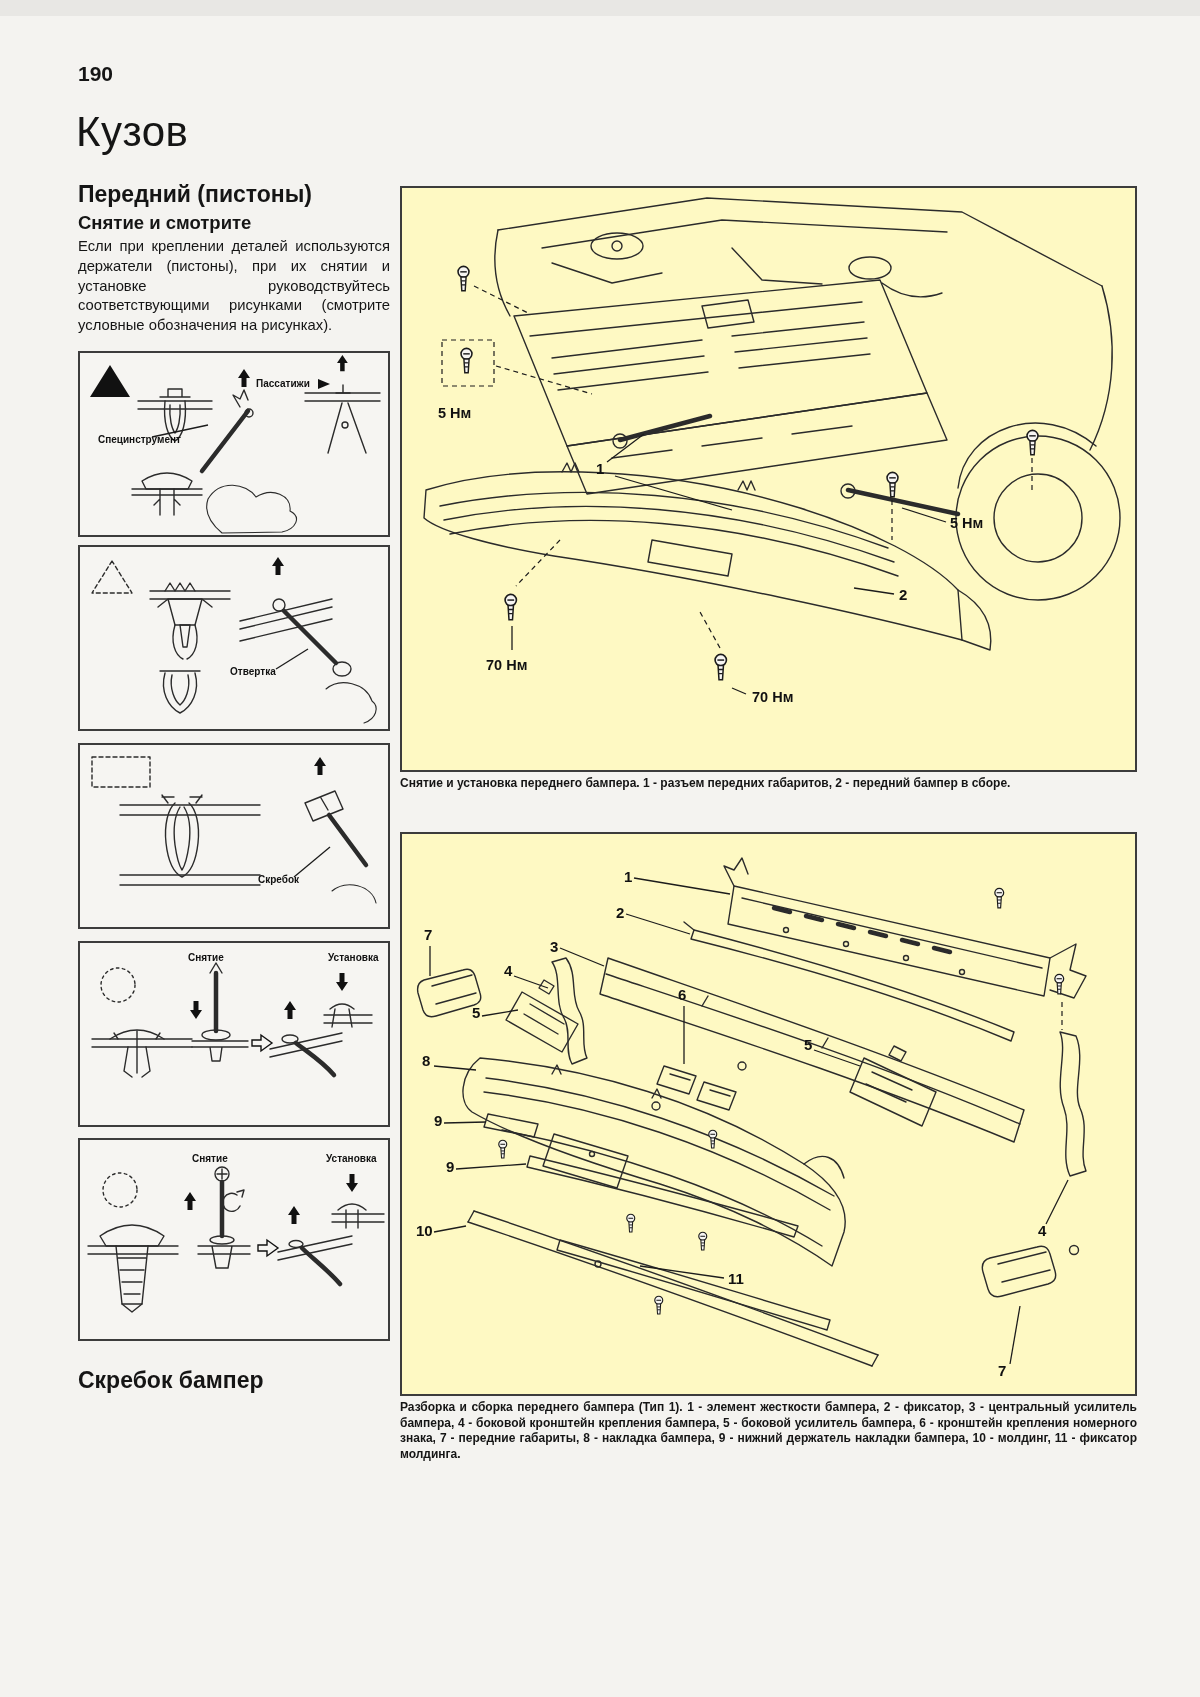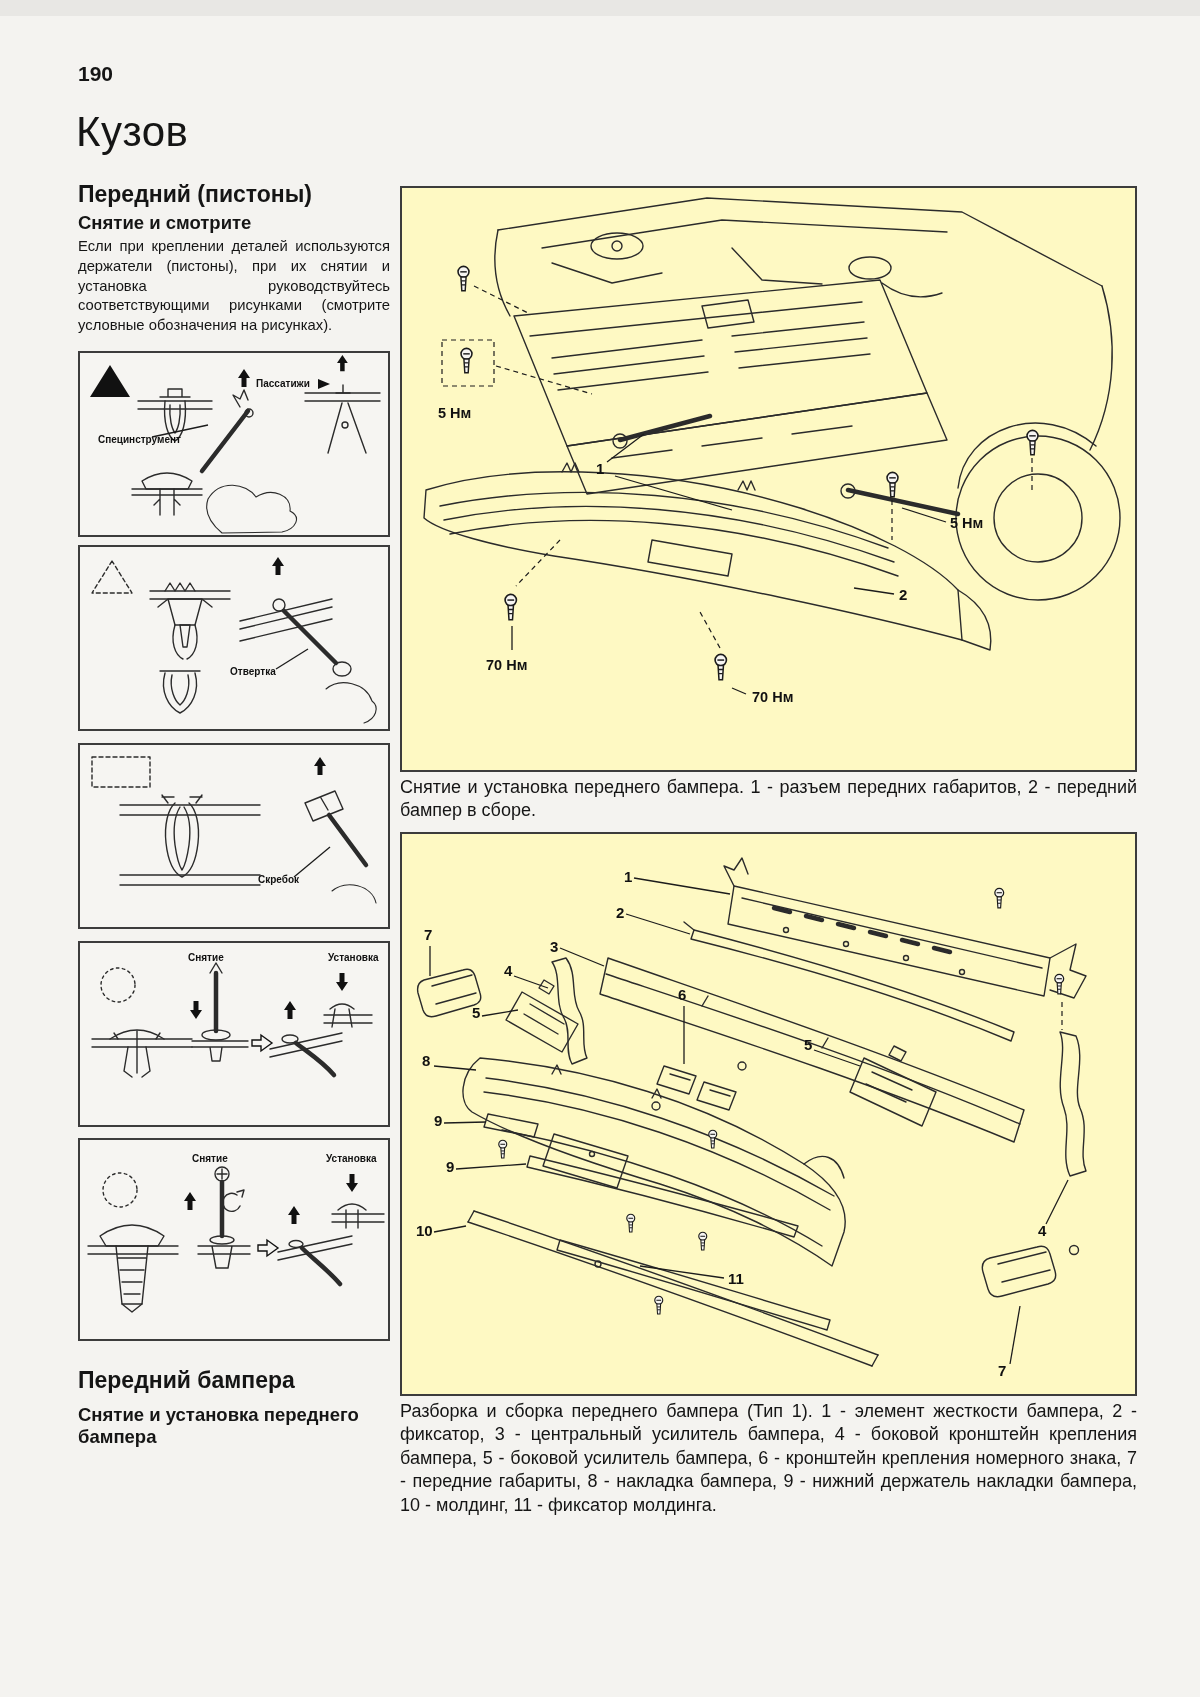--- a/index.html
+++ b/index.html
@@ -7,21 +7,21 @@
   .page{position:relative;width:1200px;height:1697px;background:#f4f3f0;margin:16px auto;overflow:hidden;}
   .abs{position:absolute;}
   .pagenum{left:78px;top:46px;font-size:21px;font-weight:bold;}
   .h1{left:76px;top:92px;font-size:42px;font-weight:normal;letter-spacing:.5px;}
   .h2{font-size:23px;font-weight:bold;line-height:1.12;}
   .h3{font-size:18.5px;font-weight:bold;line-height:1.18;}
   .body-text{font-size:14.8px;line-height:1.34;text-align:justify;}
   .leftcol{width:312px;}
   .figbox{left:78px;width:308px;border:2px solid #3c3c3c;background:#f6f5f2;}
   .dgbox{left:400px;width:733px;border:2px solid #3c3c3c;background:#fef9c3;}
-  .caption{left:400px;width:737px;font-size:18px;font-weight:normal;line-height:1.3;text-align:justify;}
+  .caption{left:400px;width:737px;font-size:12px;font-weight:bold;line-height:1.3;text-align:justify;}
   svg{display:block;}
   svg text{font-family:"Liberation Sans", sans-serif;fill:#111;}
   .callout{font-size:15px;font-weight:bold;}
   .torque{font-size:14.5px;font-weight:bold;}
   .figlabel{font-size:10px;font-weight:600;}
   .ln{stroke:#2b2b2b;fill:none;stroke-width:1.4;stroke-linecap:round;stroke-linejoin:round;}
   .ln2{stroke:#2b2b2b;fill:none;stroke-width:1.1;stroke-linecap:round;}
   .thick{stroke:#2b2b2b;fill:none;stroke-width:4.5;stroke-linecap:round;}
   .lead{stroke:#1c1c1c;fill:none;stroke-width:1.3;}
   .dash{stroke:#1c1c1c;fill:none;stroke-width:1.2;stroke-dasharray:5 4;}
@@ -29,21 +29,21 @@
 </head>
 <body>
 
 <div class="page">
 
   <div class="abs pagenum">190</div>
   <div class="abs h1">Кузов</div>
 
   <div class="abs h2 leftcol" style="left:78px;top:166px;">Передний (пистоны)</div>
   <div class="abs h3 leftcol" style="left:78px;top:196px;">Снятие и смотрите</div>
-  <div class="abs body-text leftcol" style="left:78px;top:221px;">Если при креплении деталей используются держатели (пистоны), при их снятии и установка руководствуйтесь соответствующими рисунками (смотрите условные обозначения на рисунках).</div>
+  <div class="abs body-text leftcol" style="left:78px;top:221px;">Если при креплении деталей используются держатели (пистоны), при их снятии и установке руководствуйтесь соответствующими рисунками (смотрите условные обозначения на рисунках).</div>
 
   <div class="abs figbox" style="top:335px;height:182px;">
     <svg width="308" height="182" viewBox="0 0 308 182">
       <defs>
         <g id="ar">
             <path d="M6,0 L12,9 H8.5 V18 H3.5 V9 H0 Z" fill="#111" stroke="none"></path>
           </g>
         <g id="oar">
             <path d="M0,5 H9 V0 L20,8 L9,16 V11 H0 Z" fill="#f6f5f2" stroke="#111" stroke-width="1.4"></path>
           </g>
@@ -213,22 +213,21 @@
       <g transform="translate(266,34)">
           <use href="#ar" transform="rotate(180 6 9)"></use>
         </g>
       <g class="ln">
         <path d="M258,70 Q272,58 286,70 M266,70 V88 M278,70 V88"></path>
         <path d="M252,74 H304 M252,82 H304"></path>
       </g>
     </svg>
   </div>
 
-  <div class="abs h2 leftcol" style="left:78px;top:1352px;">Передний бампера</div>
-  <div class="abs h3 leftcol" style="left:78px;top:1388px;">Снятие и установка переднего бампера</div>
+  <div class="abs h2 leftcol" style="left:78px;top:1352px;">Скребок бампер</div>
 
   <div class="abs dgbox" style="top:170px;height:582px;">
     <svg width="733" height="578" viewBox="0 0 733 578">
       <g class="ln">
         <path d="M96,42 L305,10 L560,24 L700,98"></path>
         <path d="M140,60 L320,32 L545,44"></path>
         <path d="M700,98 C716,150 714,210 688,262"></path>
         <path d="M96,42 C90,70 92,100 108,128"></path>
         <ellipse cx="215" cy="58" rx="26" ry="13"></ellipse>
         <circle cx="215" cy="58" r="5"></circle>

